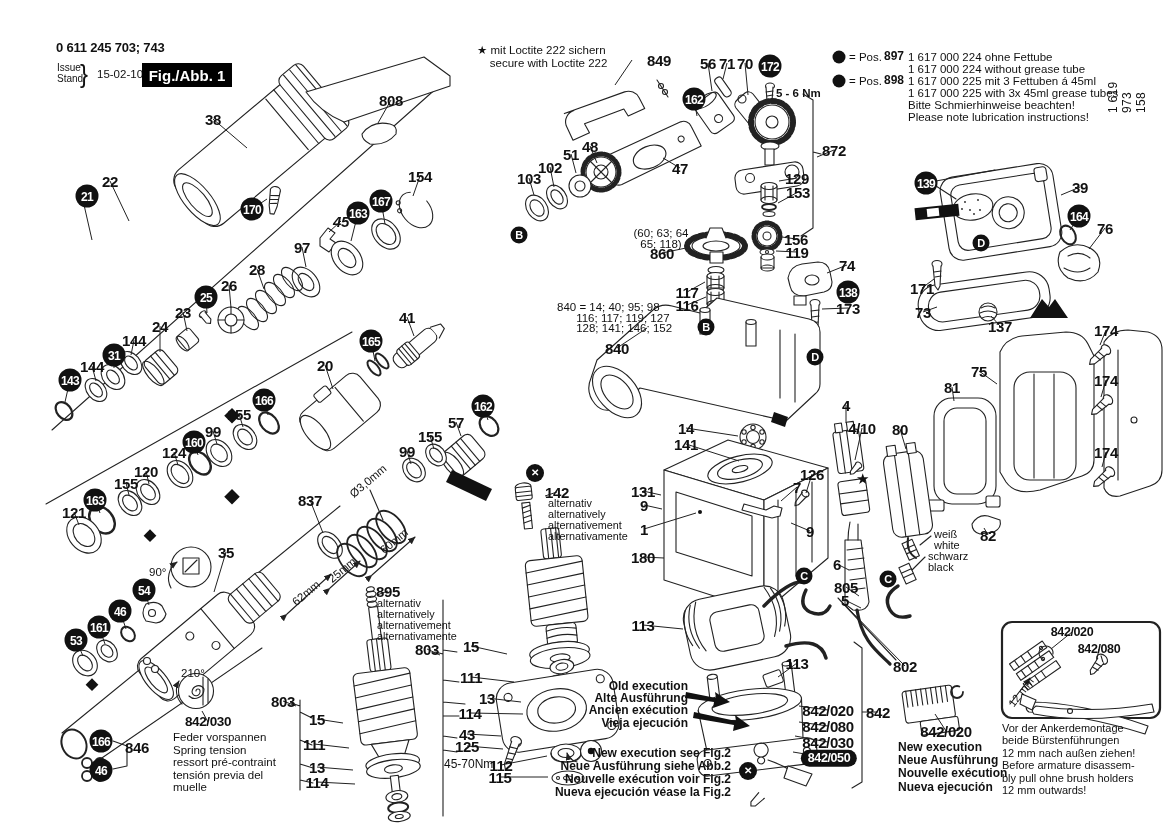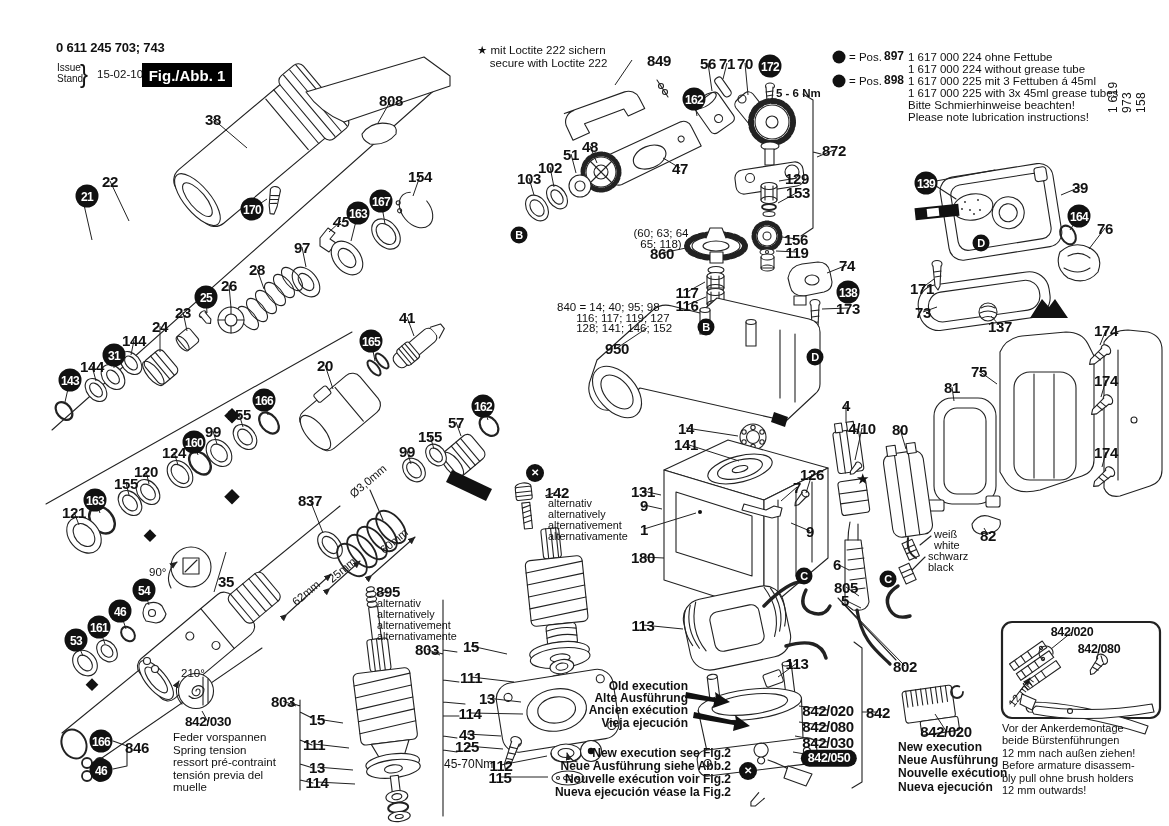--- a/index.html
+++ b/index.html
@@ -952,21 +952,21 @@
     <div class="co c" style="left: 264px; top: 400px;">166</div>
     <div class="co" style="left: 239px; top: 414px;">155</div>
     <div class="co" style="left: 213px; top: 431px;">99</div>
     <div class="co c" style="left: 194px; top: 442px;">160</div>
     <div class="co" style="left: 174px; top: 452px;">124</div>
     <div class="co" style="left: 146px; top: 471px;">120</div>
     <div class="co" style="left: 126px; top: 483px;">155</div>
     <div class="co c" style="left: 95px; top: 500px;">163</div>
     <div class="co" style="left: 74px; top: 512px;">121</div>
     <div class="co" style="left: 310px; top: 500px;">837</div>
-    <div class="co" style="left: 226px; top: 581px;">35</div>
+    <div class="co" style="left: 226px; top: 552px;">35</div>
     <div class="co c" style="left: 483px; top: 406px;">162</div>
     <div class="co" style="left: 456px; top: 422px;">57</div>
     <div class="co" style="left: 430px; top: 436px;">155</div>
     <div class="co" style="left: 407px; top: 451px;">99</div>
     <div class="co c" style="left: 76px; top: 640px;">53</div>
     <div class="co c" style="left: 99px; top: 627px;">161</div>
     <div class="co c" style="left: 120px; top: 611px;">46</div>
     <div class="co c" style="left: 144px; top: 590px;">54</div>
     <div class="co c" style="left: 101px; top: 741px;">166</div>
     <div class="co" style="left: 137px; top: 747px;">846</div>
@@ -1003,21 +1003,21 @@
     <div class="co" style="left: 797px; top: 178px;">129</div>
     <div class="co" style="left: 798px; top: 192px;">153</div>
     <div class="co" style="left: 796px; top: 239px;">156</div>
     <div class="co" style="left: 797px; top: 252px;">119</div>
     <div class="co" style="left: 847px; top: 265px;">74</div>
     <div class="co c" style="left: 848px; top: 292px;">138</div>
     <div class="co" style="left: 848px; top: 308px;">173</div>
     <div class="co" style="left: 687px; top: 292px;">117</div>
     <div class="co" style="left: 687px; top: 305px;">116</div>
     <div class="co" style="left: 662px; top: 253px;">860</div>
-    <div class="co" style="left: 617px; top: 348px;">950</div>
+    <div class="co" style="left: 617px; top: 348px;">840</div>
     <div class="co" style="left: 686px; top: 428px;">14</div>
     <div class="co" style="left: 686px; top: 444px;">141</div>
     <div class="co" style="left: 643px; top: 491px;">131</div>
     <div class="co" style="left: 644px; top: 505px;">9</div>
     <div class="co" style="left: 644px; top: 529px;">1</div>
     <div class="co" style="left: 643px; top: 557px;">180</div>
     <div class="co" style="left: 797px; top: 487px;">7</div>
     <div class="co" style="left: 812px; top: 474px;">126</div>
     <div class="co" style="left: 810px; top: 531px;">9</div>
     <div class="co" style="left: 643px; top: 625px;">113</div>

